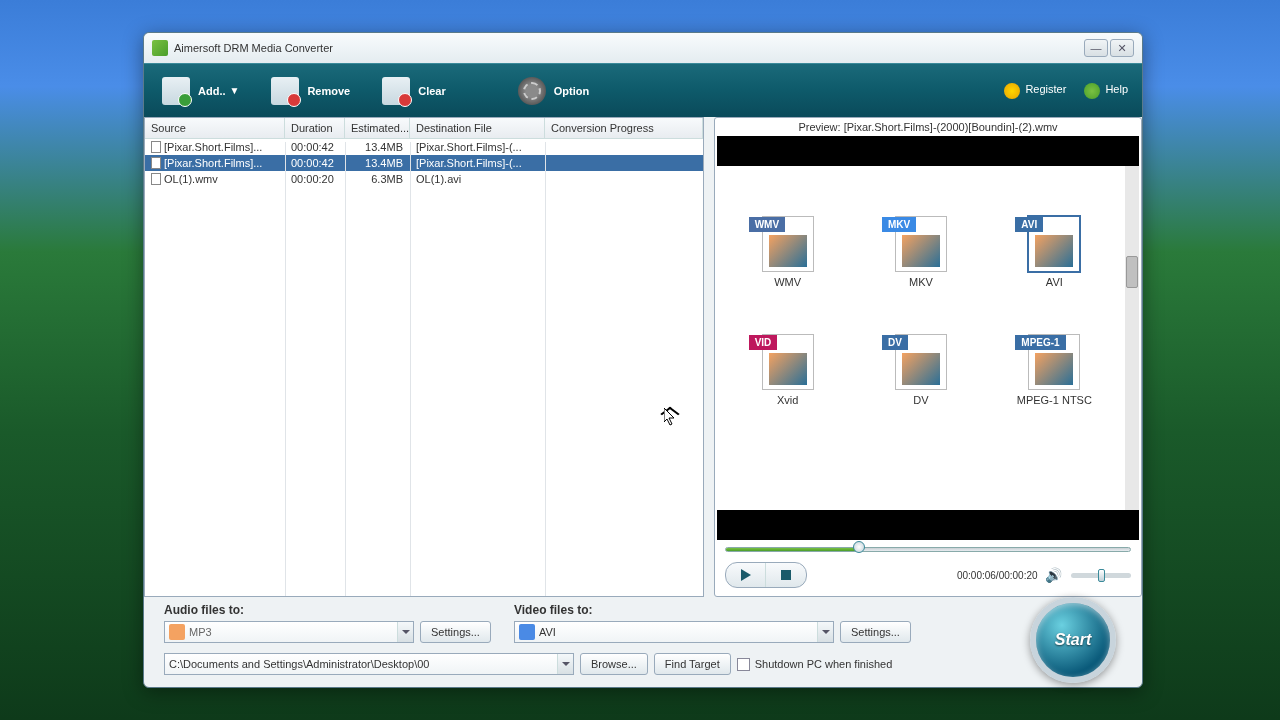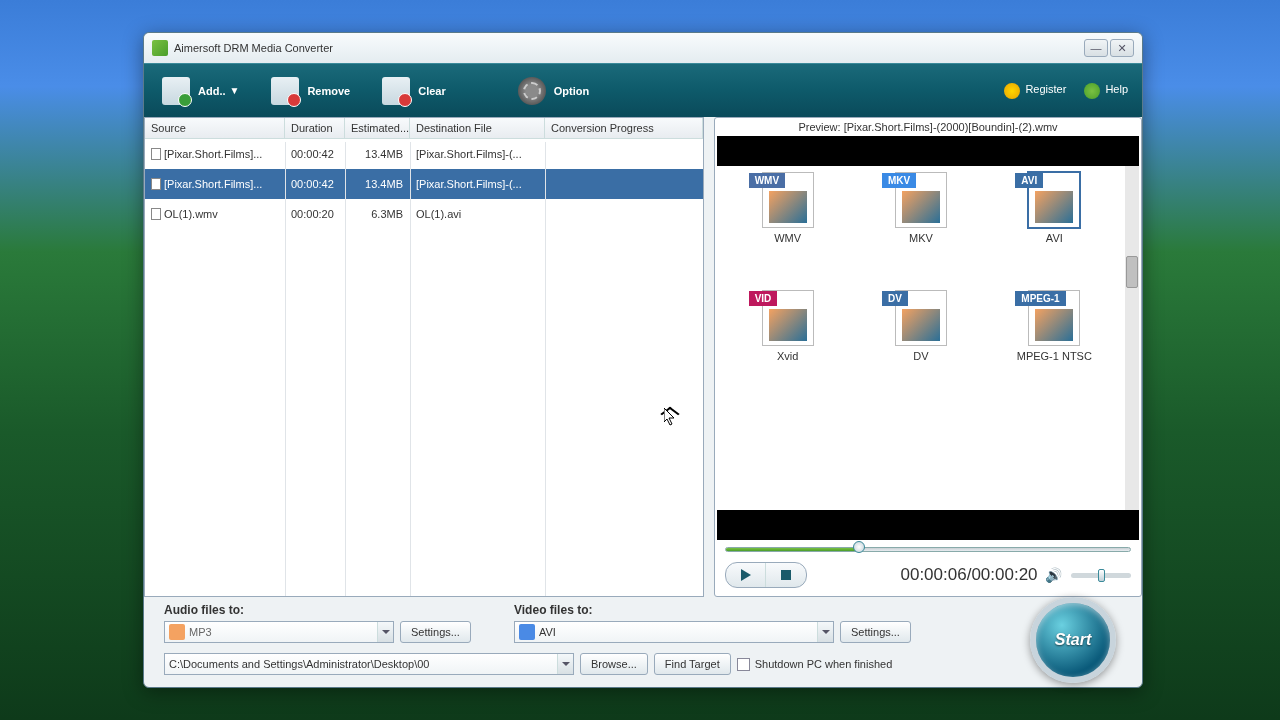--- a/index.html
+++ b/index.html
@@ -27,49 +27,49 @@
   .tr-btn{display:flex;align-items:flex-start;gap:5px;color:#fff;font-size:12px;cursor:pointer}
   .tr-icon{width:16px;height:16px;border-radius:50%}
   .tr-reg{background:radial-gradient(#ffd700,#e8a200)}
   .tr-help{background:radial-gradient(#7ac142,#4a9e2a)}
   .content{flex:1;display:flex;padding:0;gap:10px}
   .file-table{width:560px;border:1px solid #9ab;background:#fff;display:flex;flex-direction:column}
   .tbl-head{display:flex;background:linear-gradient(#f8fafc,#e8ecf0);border-bottom:1px solid #cdd}
   .tbl-head>div{padding:4px 6px;border-right:1px solid #cdd;color:#333;white-space:nowrap;overflow:hidden}
   .c-src{width:140px}.c-dur{width:60px}.c-est{width:65px}.c-dest{width:135px}.c-prog{flex:1}
   .tbl-body{flex:1}
-  .tbl-row{display:flex;height:30px;align-items:center}
+  .tbl-row{display:flex;height:16px;align-items:center}
   .tbl-row>div{padding:1px 6px;overflow:hidden;white-space:nowrap;color:#333;display:flex;align-items:center;gap:3px;height:100%;border-right:1px solid transparent}
   .tbl-row.sel{background:#3a6ea5;color:#fff}
   .tbl-row.sel>div{color:#fff}
   .file-ico{width:10px;height:12px;border:1px solid #888;background:#fff;flex-shrink:0}
   .col-line{position:absolute;top:0;bottom:0;width:1px;background:#e0e4e8}
   .preview-panel{flex:1;border:1px solid #9ab;border-radius:3px;background:#fff;display:flex;flex-direction:column}
   .preview-title{text-align:center;padding:3px;color:#333;font-size:11px}
   .preview-video{flex:1;background:#000;position:relative;margin:0 2px}
   .format-grid{position:absolute;left:0;right:14px;top:30px;bottom:30px;background:#fff;display:grid;grid-template-columns:repeat(3,1fr);grid-auto-rows:118px;padding:4px;overflow:hidden}
-  .fmt-item{display:flex;flex-direction:column;align-items:center;justify-content:flex-start;gap:4px;padding-top:2px}
+  .fmt-item{display:flex;flex-direction:column;align-items:center;justify-content:flex-end;gap:4px;padding-top:2px}
   .fmt-thumb{width:52px;height:56px;background:#fff;border:1px solid #bbb;position:relative}
   .fmt-thumb.sel{border:1px solid #3a6ea5;box-shadow:0 0 0 1px #3a6ea5}
   .fmt-tag{position:absolute;top:0;left:-14px;padding:2px 6px;background:#3a6ea5;color:#fff;font-size:10px;font-weight:bold}
   .fmt-img{position:absolute;left:6px;right:6px;top:18px;bottom:4px;background:linear-gradient(135deg,#f4a261,#2a6f97)}
   .fmt-label{color:#333;font-size:11px}
   .pv-scroll{position:absolute;right:0;top:30px;bottom:30px;width:14px;background:#e8e8e8}
   .pv-scroll::before{content:"";position:absolute;left:1px;right:1px;top:90px;height:30px;background:#c0c0c0;border:1px solid #999;border-radius:2px}
   .seek-bar{height:12px;margin:4px 10px 2px;position:relative}
   .seek-track{height:5px;background:linear-gradient(#c8d0d4,#e8ecf0);border:1px solid #8aa;border-radius:3px;position:relative;top:3px}
   .seek-fill{position:absolute;left:0;top:0;bottom:0;width:33%;background:linear-gradient(#7ac142,#4a9e2a);border-radius:3px 0 0 3px}
   .seek-thumb{position:absolute;left:33%;top:-3px;width:12px;height:12px;background:radial-gradient(#fff,#c0d0d8);border:1px solid #3a8a9a;border-radius:50%;transform:translateX(-50%)}
   .controls-row{display:flex;align-items:center;padding:4px 10px 8px;gap:8px}
   .play-stop{display:flex;border:1px solid #9ab;border-radius:12px;overflow:hidden;background:linear-gradient(#f8fafc,#e0e8ec)}
   .pc-btn{width:40px;height:24px;display:flex;align-items:center;justify-content:center;cursor:pointer;border-right:1px solid #cdd}
   .pc-btn:last-child{border-right:none}
   .play-glyph{width:0;height:0;border-left:10px solid #1a5a6a;border-top:6px solid transparent;border-bottom:6px solid transparent}
   .stop-glyph{width:10px;height:10px;background:#1a5a6a}
-  .time-text{color:#333;font-size:17px;margin-left:auto}
+  .time-text{color:#333;font-size:10px;margin-left:auto}
   .vol-icon{color:#1a5a6a;font-size:14px}
   .vol-slider{width:60px;height:5px;background:#d0d8dc;border-radius:3px;position:relative}
   .vol-thumb{position:absolute;left:45%;top:-4px;width:7px;height:13px;background:linear-gradient(#fff,#c0d0d8);border:1px solid #3a8a9a;border-radius:2px}
   .bottom{padding:6px 20px 12px;display:grid;grid-template-columns:350px 460px 1fr;gap:0;align-items:start;position:relative}
   .field-label{font-weight:bold;color:#333;font-size:12px;margin-bottom:4px}
   .combo-row{display:flex;gap:6px;align-items:center}
   .combo{height:22px;border:1px solid #9ab;background:linear-gradient(#fff,#f0f4f6);display:flex;align-items:center;padding:0 4px;gap:4px;position:relative}
   .combo-ico{width:16px;height:16px;background:#f4a261;border-radius:2px}
   .combo-text{color:#666;flex:1}
   .combo-dd{width:16px;height:20px;background:linear-gradient(#f4f8fa,#d8e0e4);border-left:1px solid #cdd;display:flex;align-items:center;justify-content:center;margin-right:-4px}
@@ -247,21 +247,21 @@
             <div class="vol-thumb"></div>
           </div>
       </div>
     </div>
   </div>
 
   <div class="bottom">
     <div>
       <div class="field-label">Audio files to:</div>
       <div class="combo-row">
-        <div class="combo" style="width:230px">
+        <div class="combo" style="width:250px">
           <div class="combo-ico"></div>
           <div class="combo-text">MP3</div>
           <div class="combo-dd"></div>
         </div>
         <div class="btn">Settings...</div>
       </div>
     </div>
     <div>
       <div class="field-label">Video files to:</div>
       <div class="combo-row">

